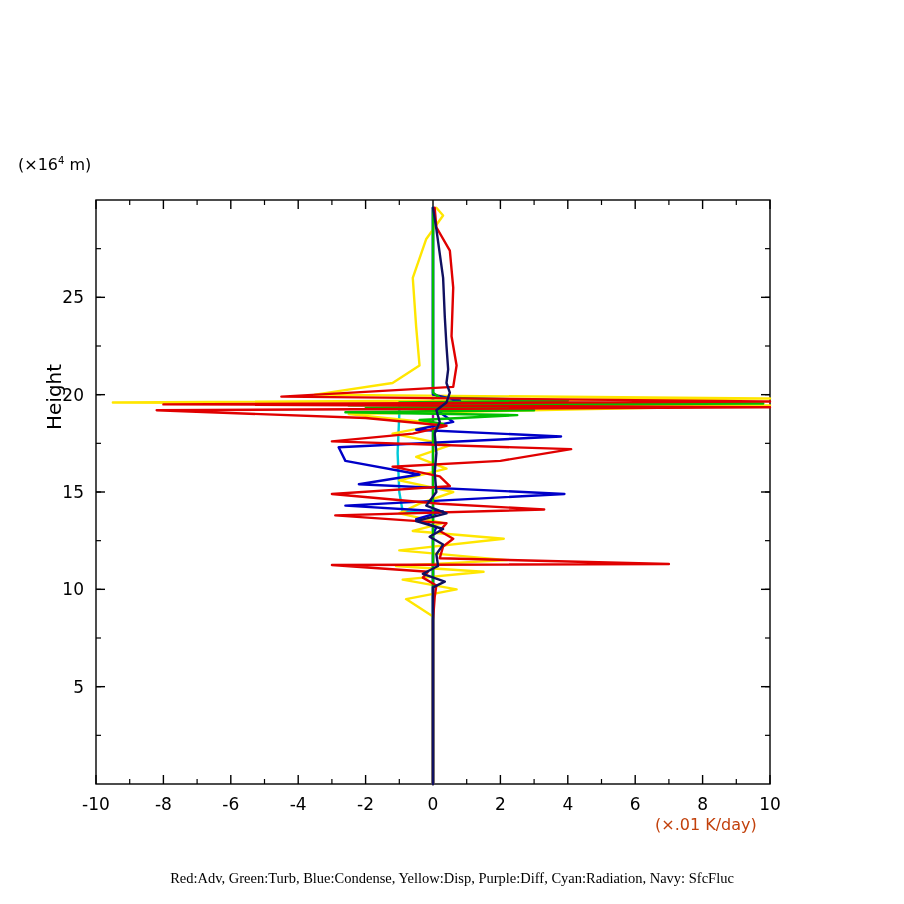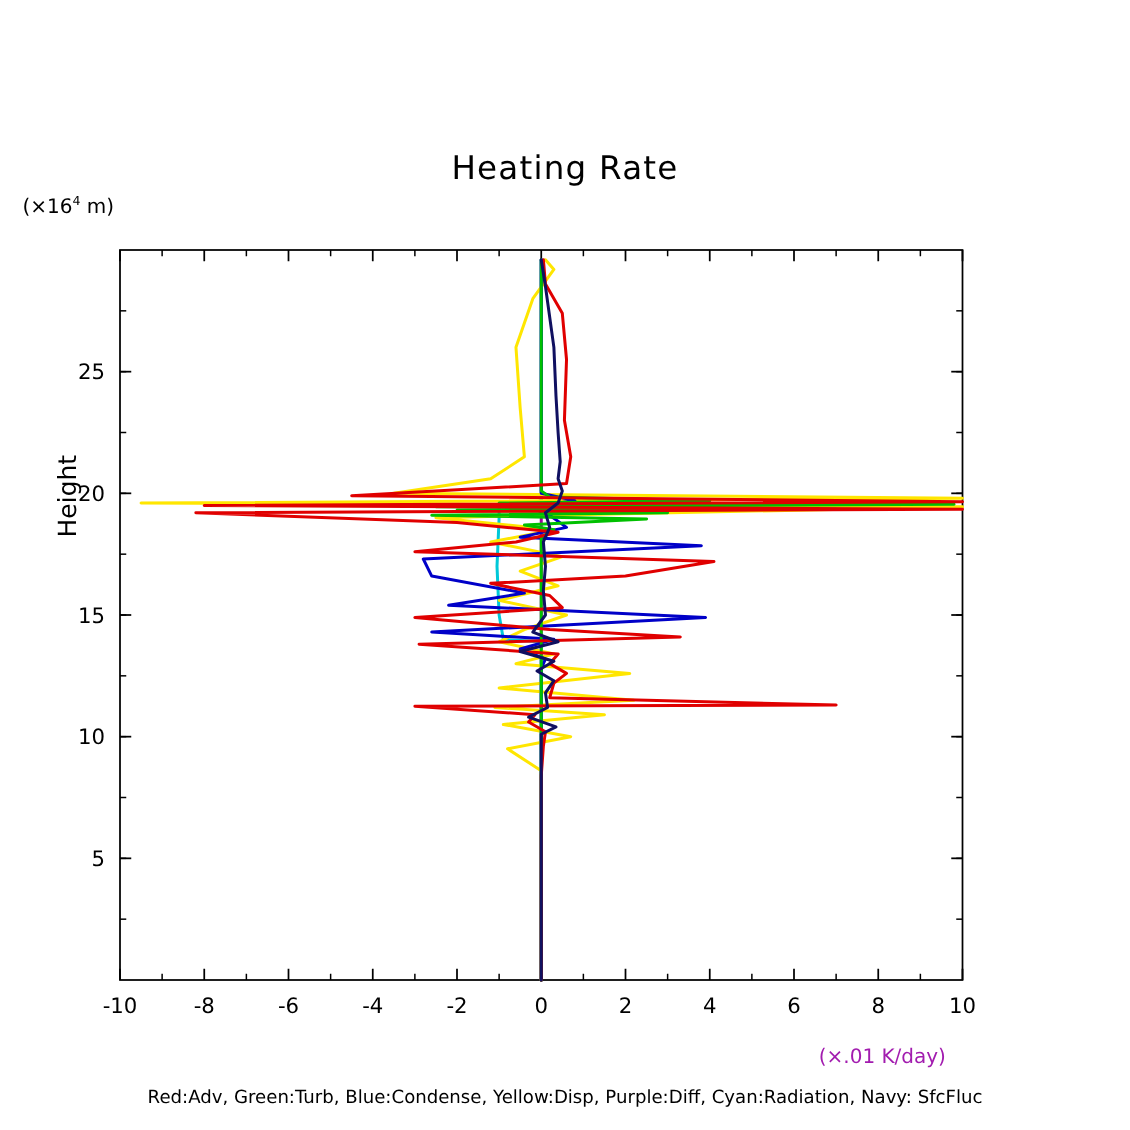--- a/index.html
+++ b/index.html
@@ -41,45 +41,44 @@
     color: #000000;
     transform: rotate(-90deg);
     transform-origin: left top;
     white-space: nowrap;
   }
   .xunit {
     position: absolute;
     left: 655px;
     top: 815px;
     font-size: 16px;
-    color: #a21caf;
-    margin-top: 20px;
+    color: #c2410c;
   }
   .legend {
     position: absolute;
     left: 0;
     top: 870px;
     width: 904px;
     text-align: center;
     font-size: 14.5px;
     color: #000000;
+    font-family: Liberation Serif, serif;
   }
   svg { position: absolute; left: 0; top: 0; }
   .tick-lbl {
     font-family: "DejaVu Sans", sans-serif;
     font-size: 17px;
     fill: #000000;
   }
 </style>
 </head>
 <body>
 
 <div id="root">
 
-  <div class="title">Heating Rate</div>
 
   <div class="yunit">
     <span>(×16</span><sup>4</sup><span> m)</span>
   </div>
 
   <div class="ylabel">Height</div>
 
   <div class="xunit">(×.01 K/day)</div>
 
   <svg id="plot" width="904" height="904">

